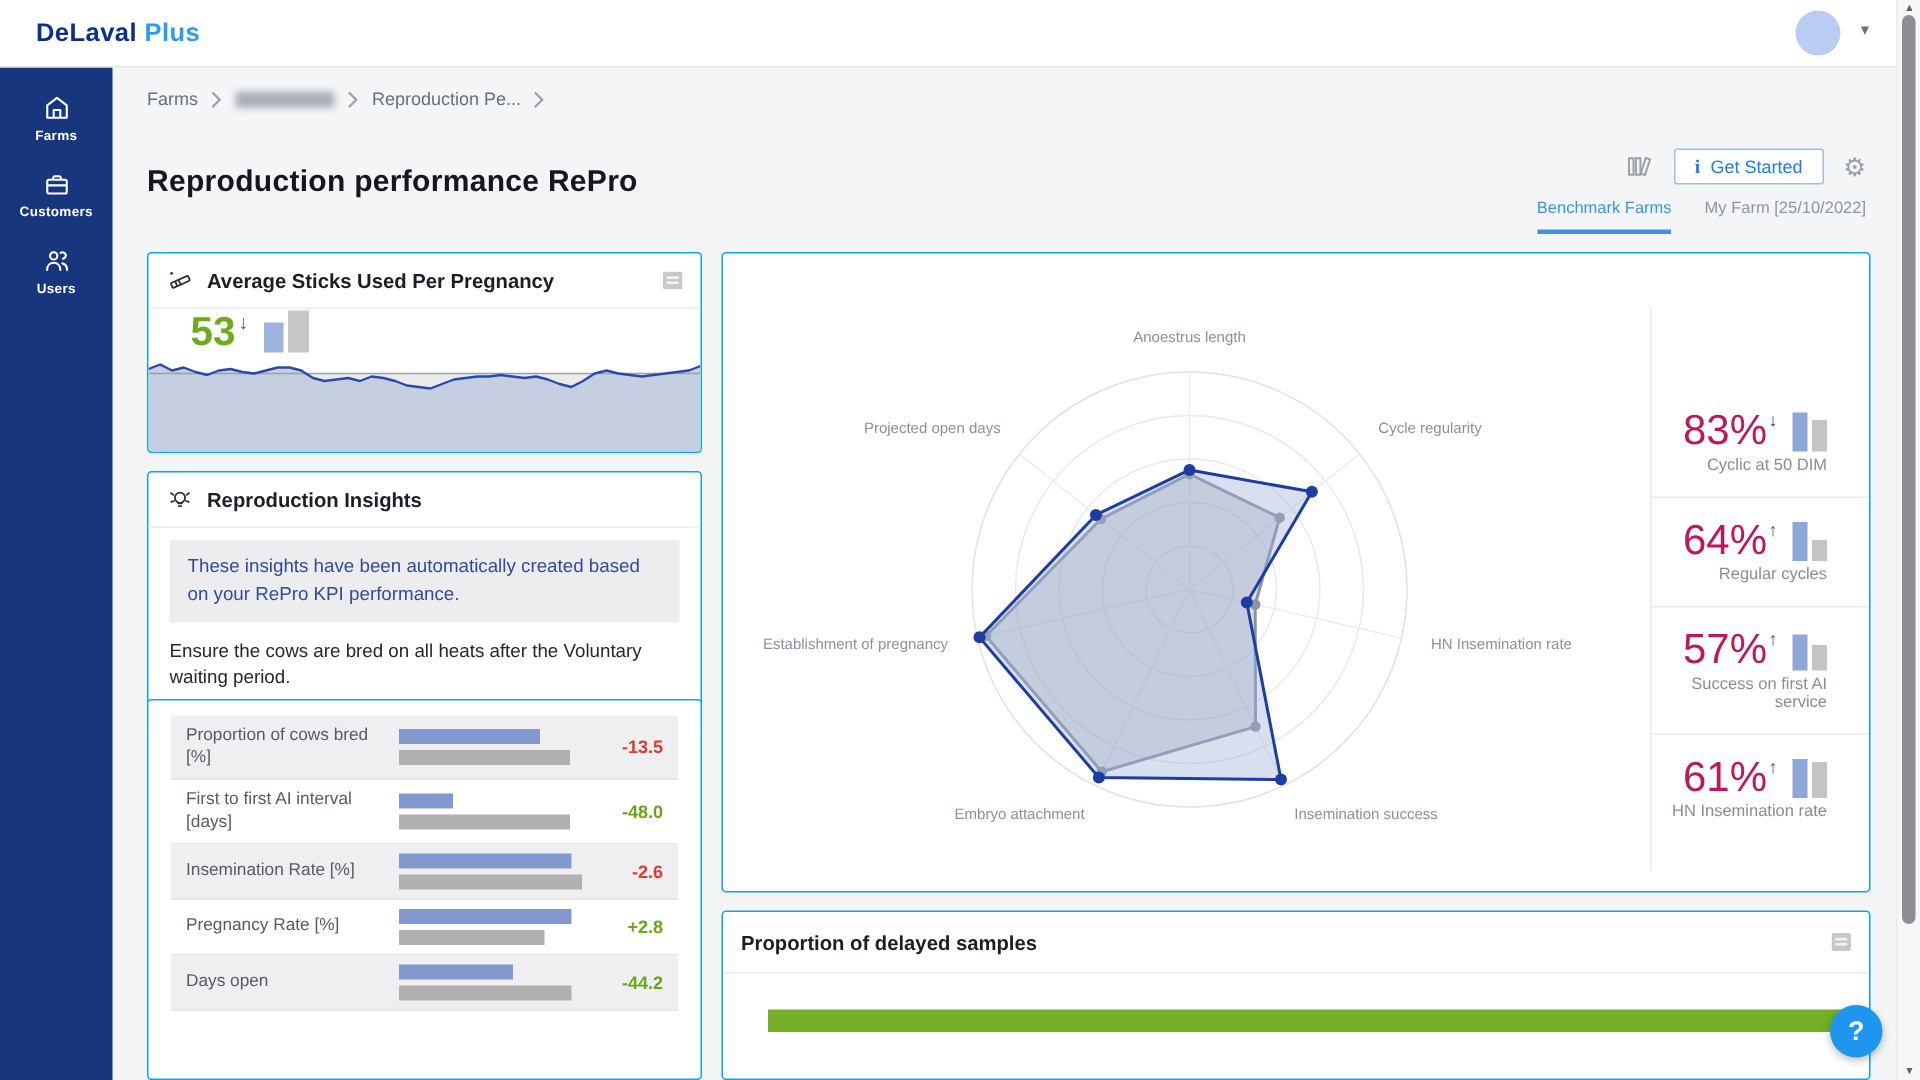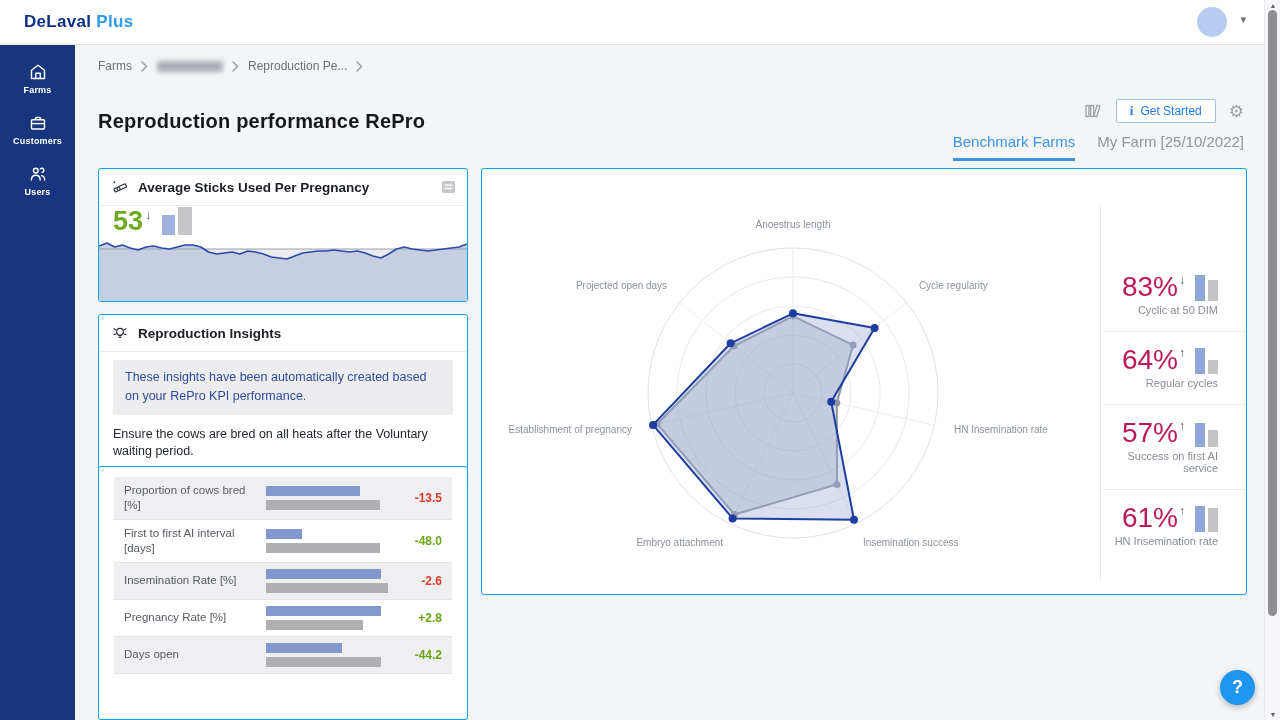--- a/index.html
+++ b/index.html
@@ -23,34 +23,34 @@
   
   .content{position:absolute;left:75px;top:44px;right:16px;bottom:0;background:#f4f5f7;}
   .breadcrumb{position:absolute;left:23px;top:13px;height:18px;display:flex;align-items:center;gap:9px;font-size:12px;color:#6a7077;}
   .bc-link{cursor:pointer;}
   .bc-blur{width:66px;height:11px;background:#a9aeb6;filter:blur(2.5px);border-radius:2px;cursor:pointer;}
   .page-title{position:absolute;left:23px;top:66px;font-size:20px;font-weight:bold;color:#15171c;letter-spacing:.2px;}
   .toolbar{position:absolute;top:55px;right:20px;display:flex;align-items:center;gap:13px;}
   .get-started{display:flex;align-items:center;gap:7px;height:24px;padding:0 13px;background:#fff;border:1px solid #9cc0e8;border-radius:2px;color:#1F7CE8;font-size:12px;font-family:inherit;cursor:pointer;}
   .info-i{font-weight:900;font-size:13px;font-family:"Liberation Serif",serif;}
   .gear{font-size:17px;color:#9aa0a6;cursor:pointer;line-height:1;}
-  .tabs{position:absolute;top:89px;right:20px;display:flex;gap:22px;font-size:15px;}
+  .tabs{position:absolute;top:89px;right:20px;display:flex;gap:22px;font-size:11px;}
   .tab{padding-bottom:8px;color:#8f959c;cursor:pointer;}
   .tab.active{color:#3D94E6;border-bottom:3px solid #3D94E6;}
   
   .card{position:absolute;background:#fff;border:1px solid #0ea5e9;border-radius:3px;box-shadow:0 1px 2px rgba(0,0,0,.04);box-sizing:border-box;}
   .card-header{height:36px;display:flex;align-items:center;gap:9px;padding:0 12px;border-bottom:1px solid #ececf0;font-size:13.5px;font-weight:bold;color:#1b1e24;}
   .flip-icon{margin-left:auto;cursor:pointer;display:block;}
   .card1{left:23px;top:124px;width:370px;height:134px;overflow:hidden;}
   .card2{left:23px;top:270px;width:370px;height:176px;}
   .card3{left:23px;top:422px;width:370px;height:254px;overflow:hidden;}
   .card-kpi{left:406px;top:124px;width:766px;height:427px;}
   .card-delayed{left:406px;top:563px;width:766px;height:113px;}
   
-  .value-row{position:absolute;top:38px;left:14px;height:28px;display:flex;align-items:flex-end;}
+  .value-row{position:absolute;top:38px;left:28px;height:28px;display:flex;align-items:flex-end;}
   .big-value{font-size:27px;font-weight:bold;color:#6FA91D;line-height:.95;}
   .trend-arrow{font-size:13px;font-weight:bold;color:#55585c;margin-left:2px;align-self:flex-start;}
   .mini-bars{display:flex;align-items:flex-end;gap:3px;margin-left:10px;}
   .mini-bar.farm{width:13px;background:#9FB2DE;}
   .mini-bar.bench{width:14px;background:#c6c6c8;}
   .sticks-chart{position:absolute;left:0;bottom:0;}
   
   .insight-note{margin:8px 14px 0;padding:8px 12px;background:#ededf0;border-radius:2px;font-size:12.5px;line-height:1.55;color:#2E4C9C;}
   .insight-msg{margin:11px 14px 0;font-size:12.5px;color:#23272e;line-height:1.4;}
   
@@ -342,20 +342,33 @@
             <div class="kpi-bars">
               <div class="kpi-bar farm" style="height: 26px;"></div>
               <div class="kpi-bar bench" style="height: 24px;"></div>
             </div>
           </div>
           <div class="kpi-label">HN Insemination rate</div>
         </div>
       </div>
   </div>
 
+  <div class="card card-delayed">
+    <div class="card-header">
+      <span>Proportion of delayed samples</span>
+      <svg class="flip-icon" width="13" height="12" viewBox="0 0 13 12">
+          <rect width="13" height="12" rx="1.5" fill="#c7c8cc"></rect>
+          <rect x="2.5" y="3.2" width="8" height="1.8" fill="#f2f2f4"></rect>
+          <rect x="2.5" y="6.6" width="8" height="1.8" fill="#f2f2f4"></rect>
+        </svg>
+    </div>
+    <div class="delayed-track">
+      <div class="delayed-bar" style="width: 100%; background: rgb(116, 175, 39);"></div>
+    </div>
+  </div>
 
 </div>
 
 <div class="help-btn">?</div>
 
 <div class="scrollbar">
   <div class="scroll-arrow up">▲</div>
   <div class="scroll-thumb"></div>
   <div class="scroll-arrow down">▼</div>
 </div>

